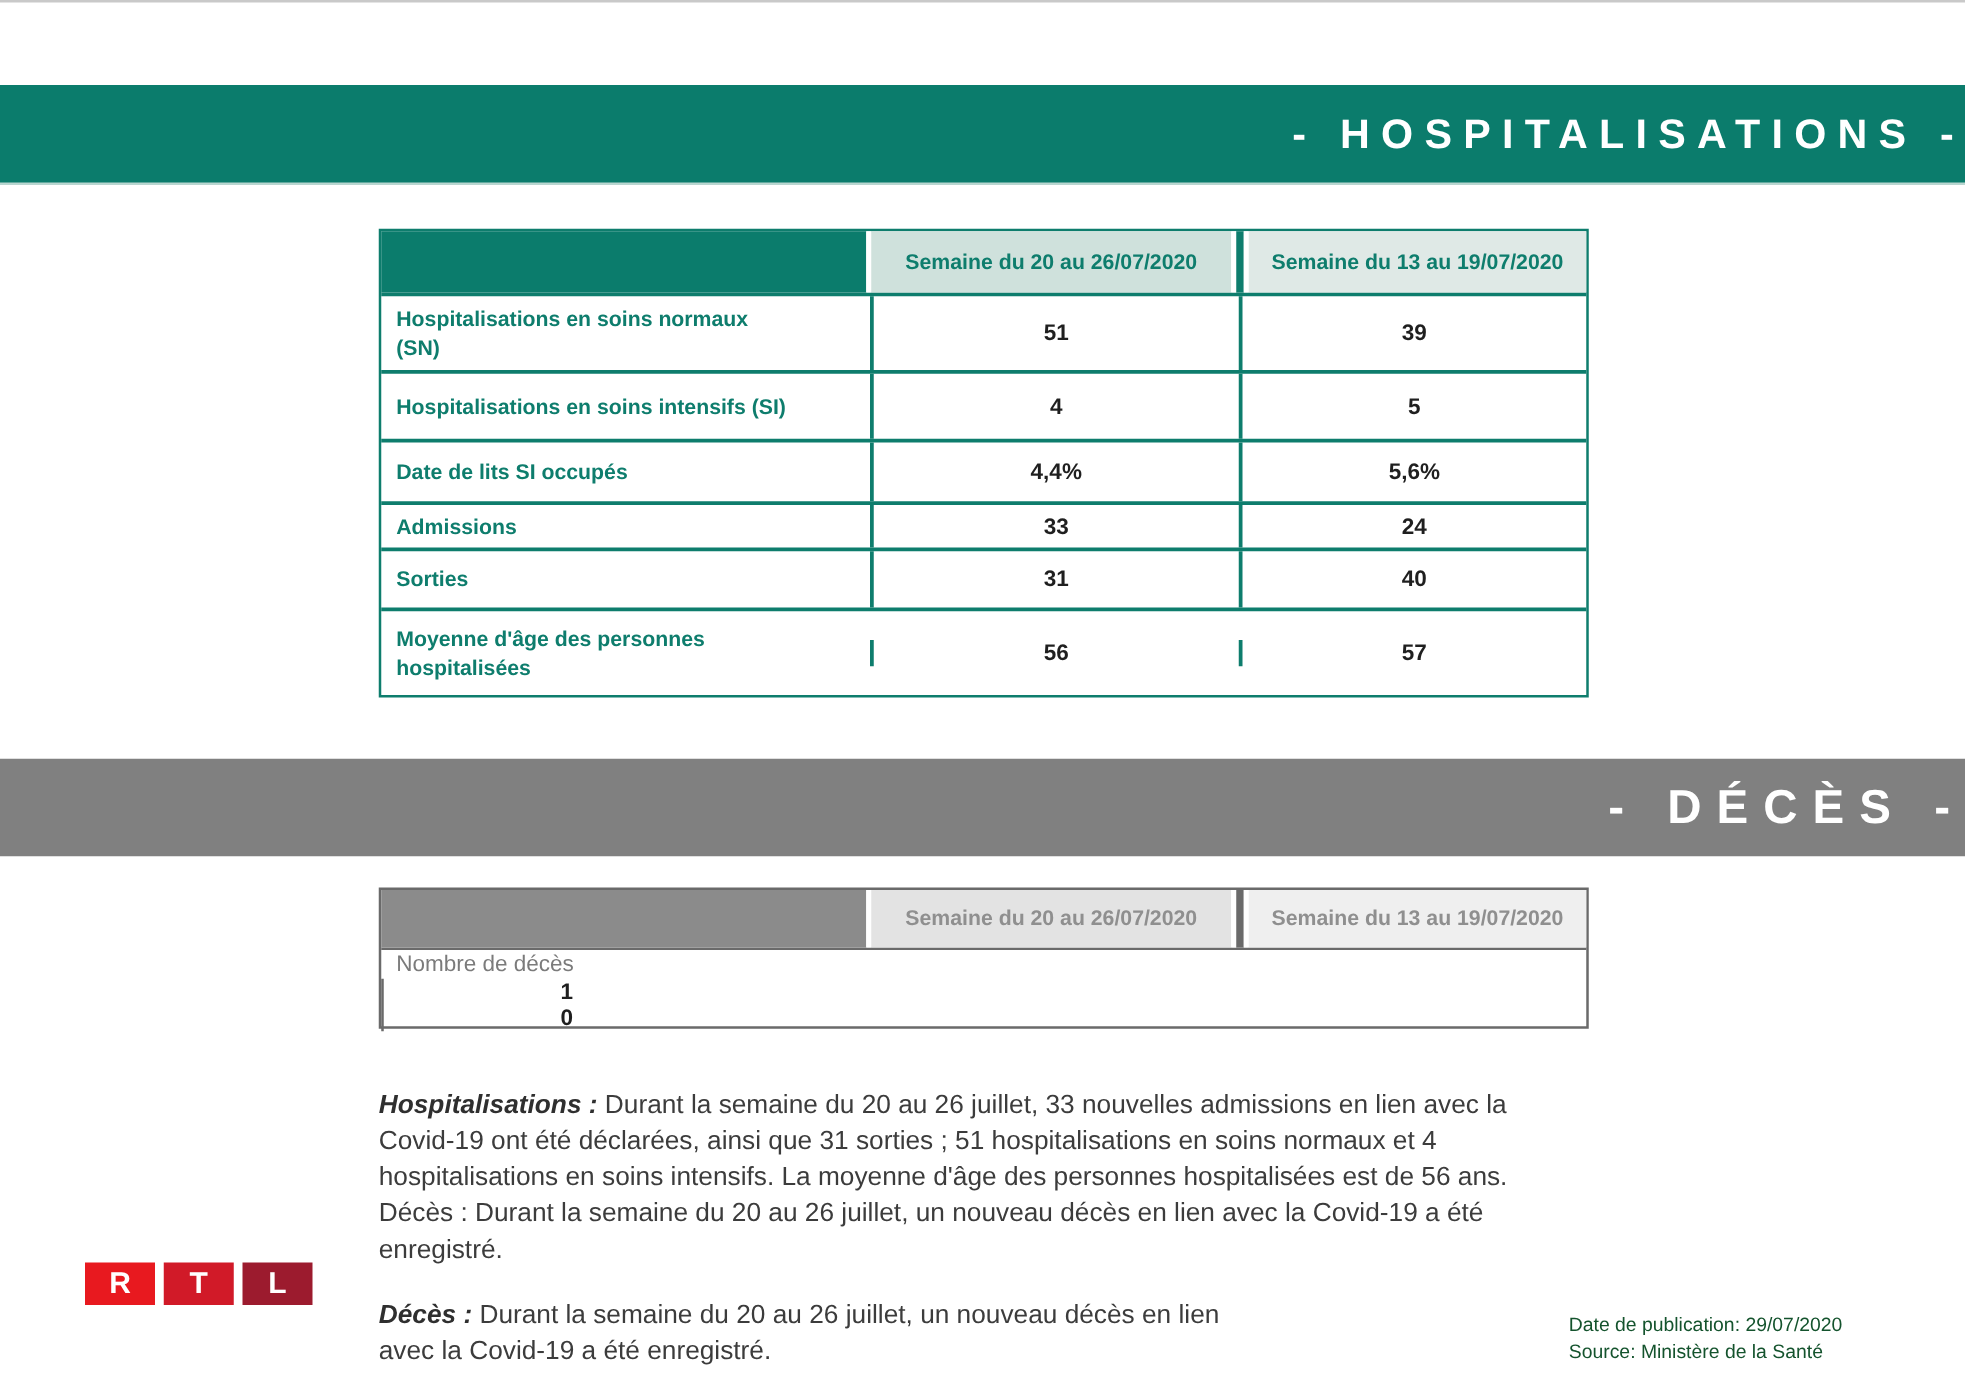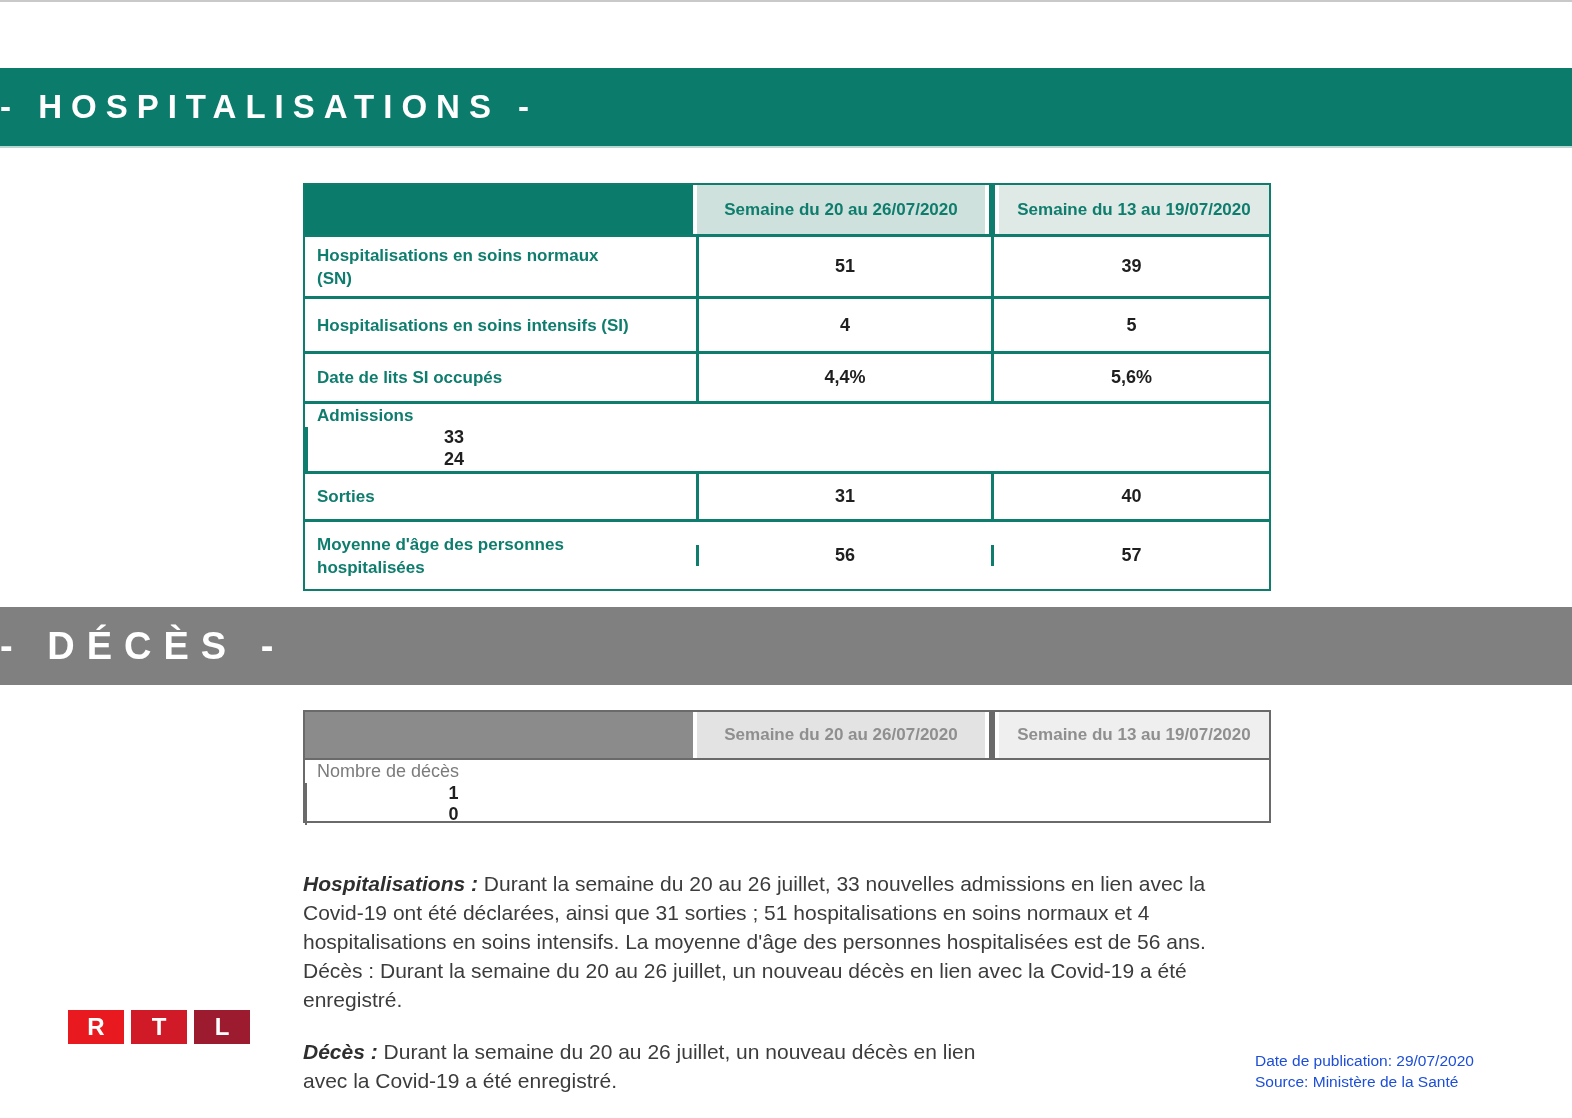--- a/index.html
+++ b/index.html
@@ -3,21 +3,21 @@
 <meta charset="utf-8">
 <style>
   html,body{margin:0;padding:0;background:#ffffff;}
   .canvas{
     position:relative;width:1572px;height:1118px;background:#ffffff;overflow:hidden;
     font-family:"Liberation Sans","DejaVu Sans",sans-serif;
   }
   .top-rule{position:absolute;left:0;top:0;width:1572px;height:2px;background:#c9c9c9;}
 
   
-  .banner{position:absolute;left:0;width:1572px;display:flex;align-items:center;justify-content:flex-start;}
+  .banner{position:absolute;left:0;width:1572px;display:flex;align-items:center;justify-content:flex-end;}
   .banner-hosp{top:68px;height:78px;background:#0b7c6c;border-bottom:2px solid #b9d6d0;}
   .banner-deces{top:607px;height:78px;background:#808080;}
   .banner-title{color:#ffffff;font-weight:bold;white-space:nowrap;}
   .banner-hosp .banner-title{font-size:33px;letter-spacing:9px;}
   .banner-deces .banner-title{font-size:38px;letter-spacing:12px;}
 
   
   .tbl{position:absolute;left:303px;width:968px;box-sizing:border-box;background:#ffffff;}
   .thead{display:flex;box-sizing:border-box;}
   .th{box-sizing:border-box;display:flex;align-items:center;justify-content:center;font-weight:bold;font-size:17px;text-align:center;}
@@ -35,21 +35,21 @@
   .tbl-hosp .th-corner{width:388px;background:#0b7c6c;}
   .tbl-hosp .gap-w{width:4px;background:#ffffff;}
   .tbl-hosp .gap-t{width:6px;background:#0e7d6d;}
   .tbl-hosp .th-c2{width:288px;background:#cfe1dc;color:#0e7d6d;}
   .tbl-hosp .th-c3{flex:1;background:#dfe9e6;color:#0e7d6d;}
   .tbl-hosp .trow{border-bottom:3px solid #0e7d6d;}
   .tbl-hosp .trow:last-child{border-bottom:none;}
   .tbl-hosp .td-label{color:#0e7d6d;font-weight:bold;font-size:17px;}
   .tbl-hosp .td-val{border-left:3px solid #0e7d6d;}
   .hr1{height:62px;}.hr2{height:55px;}.hr3{height:50px;}
-  .hr4{height:70px;flex-direction:column;}.hr5{height:48px;}.hr6{height:67px;align-items:center;}
+  .hr4{height:37px;}.hr5{height:48px;}.hr6{height:67px;align-items:center;}
 
   
   .tbl-deces{top:710px;border:2px solid #6a6a6a;}
   .tbl-deces .thead{height:48px;border-bottom:2px solid #6a6a6a;}
   .tbl-deces .th-corner{width:388px;background:#8b8b8b;}
   .tbl-deces .gap-w{width:4px;background:#ffffff;}
   .tbl-deces .gap-d{width:6px;background:#6a6a6a;}
   .tbl-deces .th-c2{width:288px;background:#e3e3e3;color:#8f8f8f;}
   .tbl-deces .th-c3{flex:1;background:#efefef;color:#8f8f8f;}
   .tbl-deces .trow{height:61px;flex-direction:column;}
@@ -65,21 +65,21 @@
 
   
   .rtl-logo{position:absolute;left:68px;top:1010px;display:flex;gap:7px;}
   .rtl-block{width:56px;height:34px;display:flex;align-items:center;justify-content:center;
              color:#ffffff;font-weight:bold;font-size:24px;}
   .rtl-r{background:#e8191f;}
   .rtl-t{background:#d11a28;}
   .rtl-l{background:#9c1b2e;}
 
   
-  .footer{position:absolute;left:1255px;top:1050px;font-size:15.5px;line-height:21px;color:#1d4ed8;}
+  .footer{position:absolute;left:1255px;top:1050px;font-size:15.5px;line-height:21px;color:#14532d;}
 </style>
 </head>
 <body>
 
 <div class="canvas">
 
   <div class="top-rule"></div>
 
   <div class="banner banner-hosp">
     <span class="banner-title">- HOSPITALISATIONS -</span>

